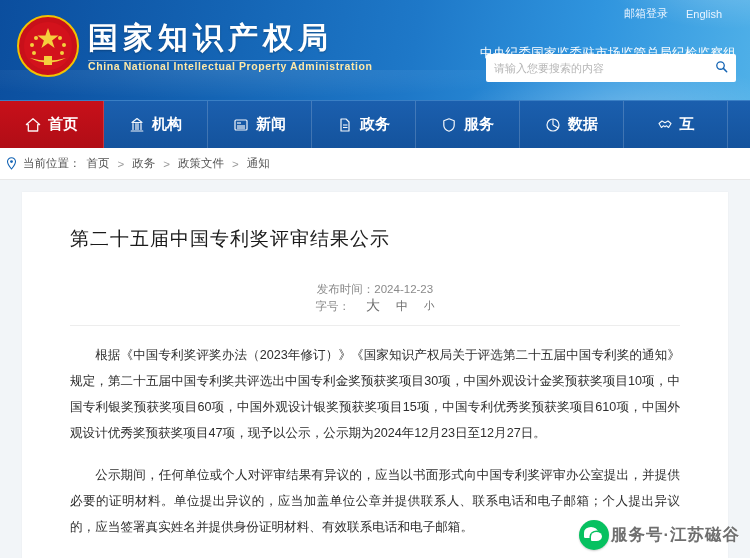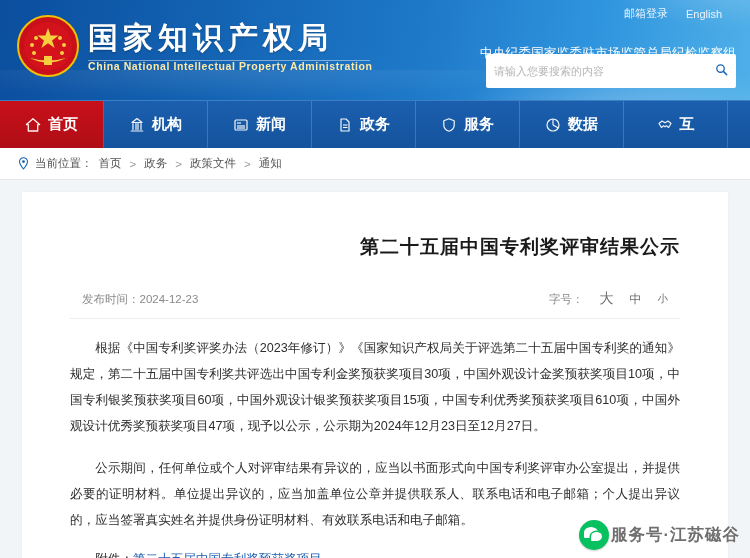--- a/index.html
+++ b/index.html
@@ -59,21 +59,21 @@
   }
   .top-links span {
     font-size: 11px; color: #eaf4ff;
   }
   .slogan {
     position: absolute; right: 14px; top: 45px; z-index: 4;
     font-size: 12.5px; color: #ffffff; letter-spacing: 0.3px;
   }
   .searchbox {
     position: absolute; right: 14px; top: 54px; z-index: 4;
-    width: 250px; height: 34px; background: #ffffff;
+    width: 250px; height: 28px; background: #ffffff;
     border-radius: 2px; display: flex; align-items: center;
     padding: 0 8px;
   }
   .searchbox input {
     border: 0; outline: none; flex: 1; font-size: 11px; color: #333;
     font-family: "Liberation Sans", sans-serif;
   }
   .searchbox input::placeholder { color: #b5b5b5; }
 
   
@@ -95,21 +95,21 @@
   .nav-item.active {
     background: linear-gradient(180deg, #c8101a 0%, #b00d16 100%);
     border-right: 1px solid rgba(255,255,255,0.18);
   }
   .nav-ico { width: 16px; height: 16px; display: inline-block; opacity: .95; }
 
   
   .crumb {
     height: 32px; background: #ffffff;
     display: flex; align-items: center;
-    padding-left: 18px; gap: 6px;
+    padding-left: 6px; gap: 6px;
     font-size: 11.5px; color: #555;
     border-bottom: 1px solid #e8e8e8;
   }
   .crumb .pin { width: 11px; height: 13px; }
   .crumb a { color: #555; text-decoration: none; }
   .crumb .sep { color: #9a9a9a; margin: 0 2px; }
 
   
   .content-wrap {
     background: #f2f5f8;
@@ -117,30 +117,30 @@
     padding: 12px 22px 0 22px;
   }
   .article {
     background: #ffffff;
     height: 100%;
     padding: 26px 48px 0 48px;
     position: relative;
     box-shadow: 0 0 2px rgba(0,0,0,0.04);
   }
   .art-title {
-    text-align: right;
-    font-size: 19px; font-weight: bold; color: #1a1a1a;
+    text-align: left;
+    font-size: 19px; font-weight: normal; color: #1a1a1a;
     letter-spacing: 1px;
-    margin-top: 16px;
+    margin-top: 8px;
   }
   .meta-row {
     display: flex; align-items: center; justify-content: space-between;
     margin-top: 30px;
     padding: 0 12px;
-    font-size: 11.5px; color: #8a8a8a;
+    font-size: 11.5px; color: #8a8a8a; flex-direction: column;
   }
   .fontsize { display: flex; align-items: center; gap: 16px; font-family: Liberation Mono, monospace; }
   .fontsize .lbl { color: #8a8a8a; }
   .fontsize .opt { color: #6d6d6d; }
   .fontsize .opt.big { font-size: 14px; }
   .fontsize .opt.mid { font-size: 12px; }
   .fontsize .opt.sml { font-size: 10.5px; }
   .divider {
     height: 1px; background: #ededed; margin: 10px 0 0 0;
   }

